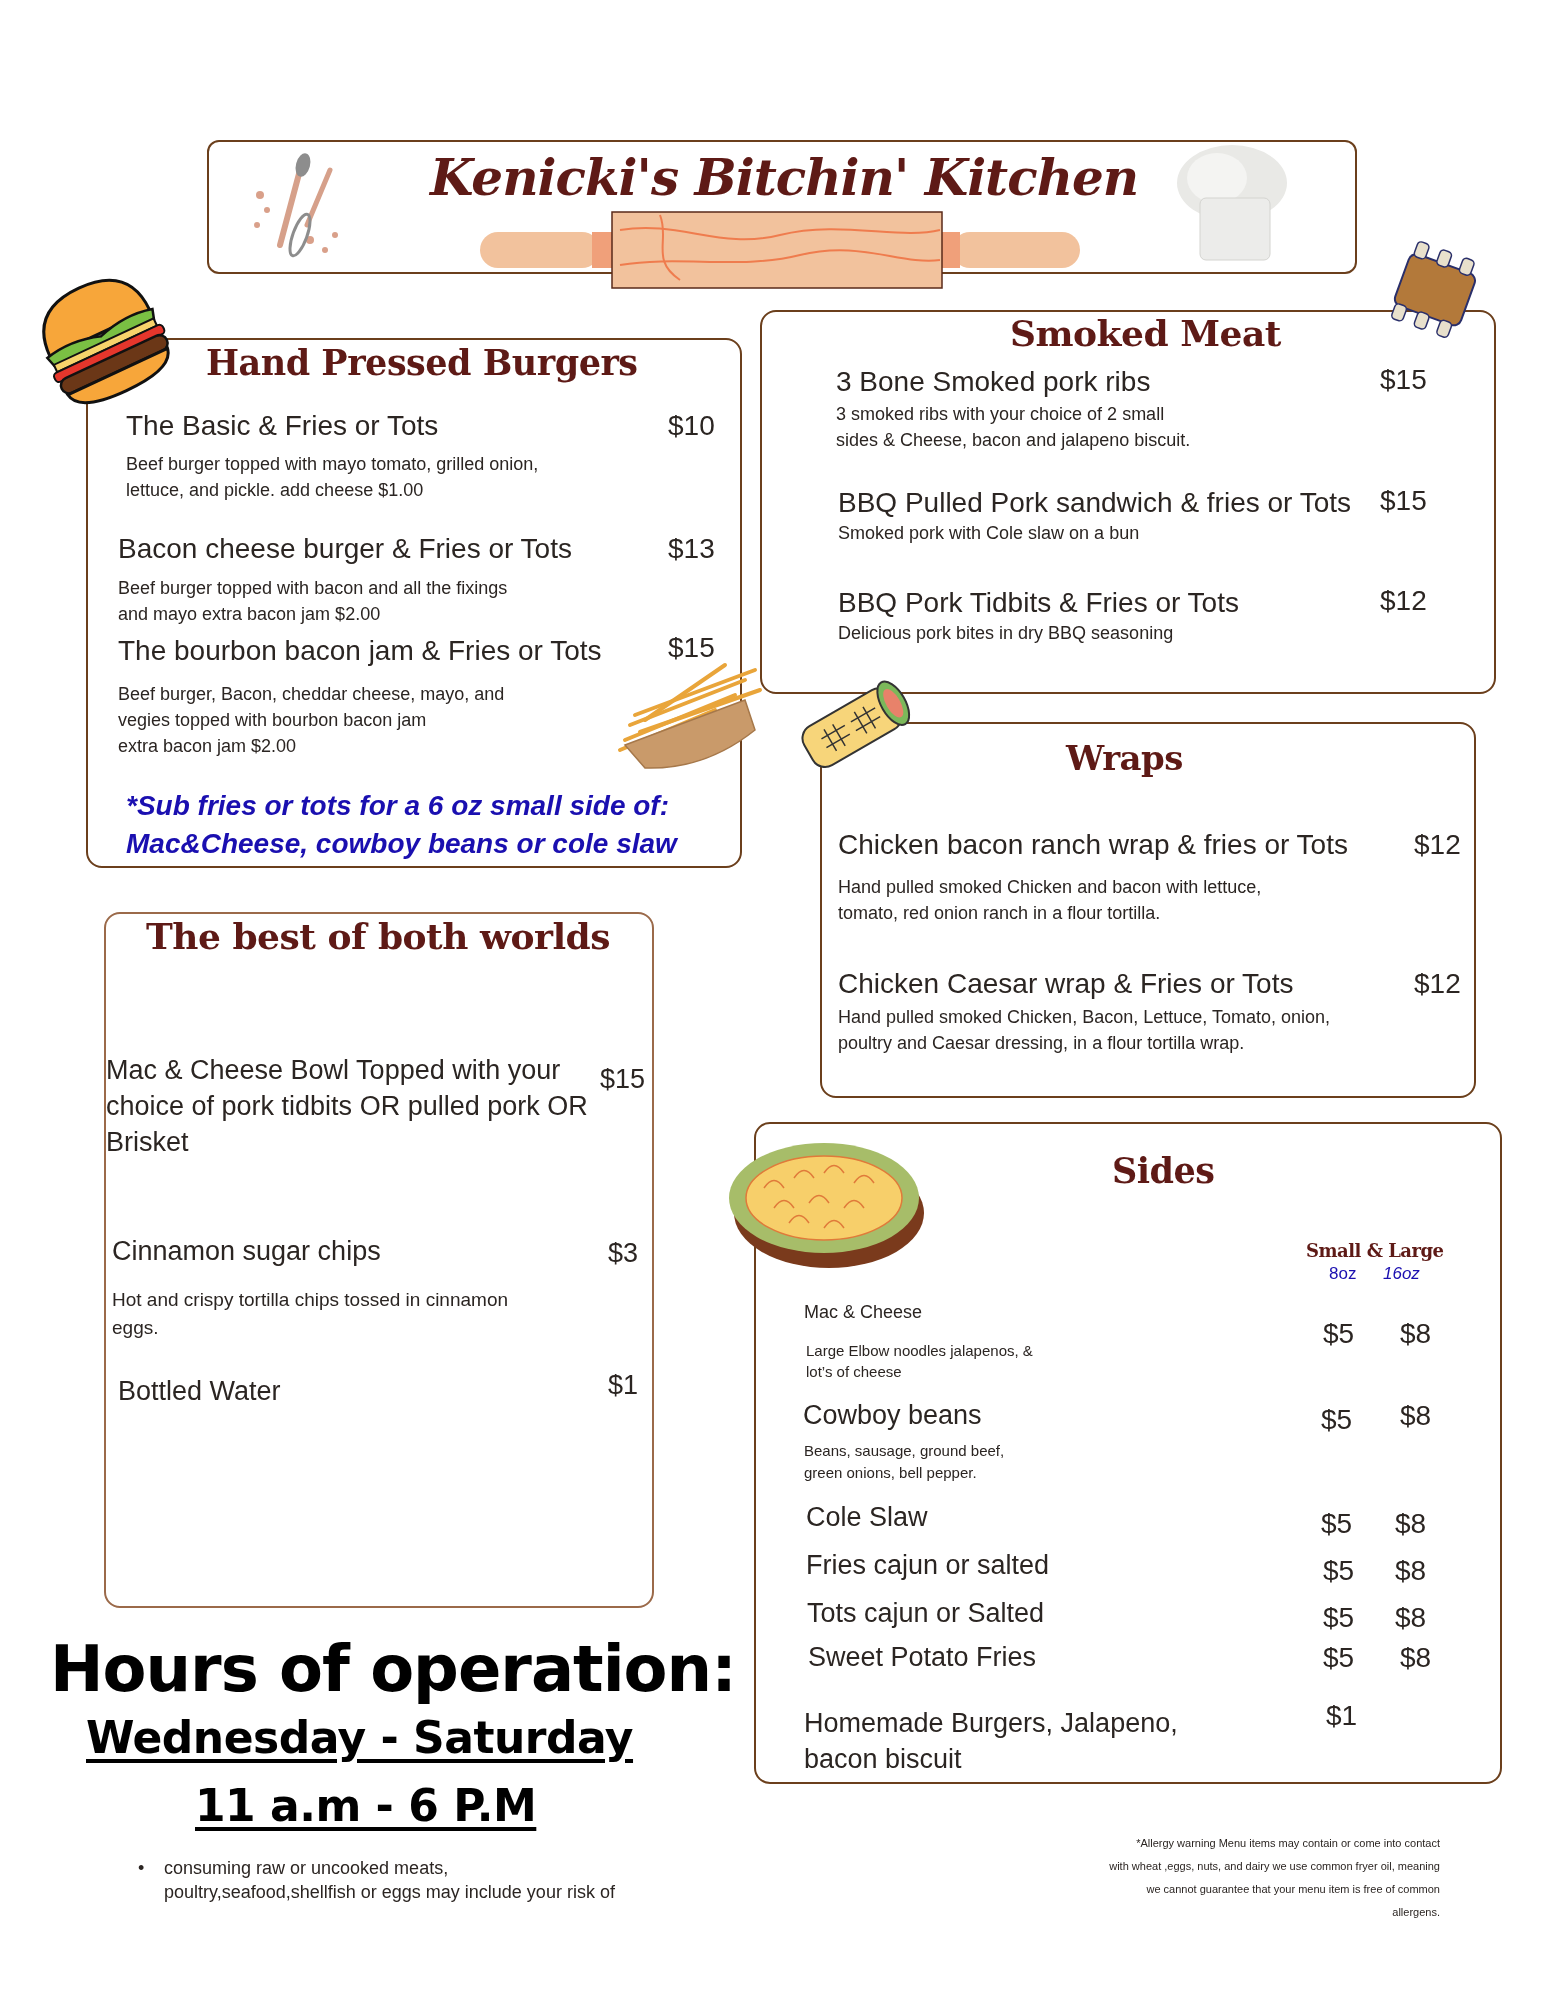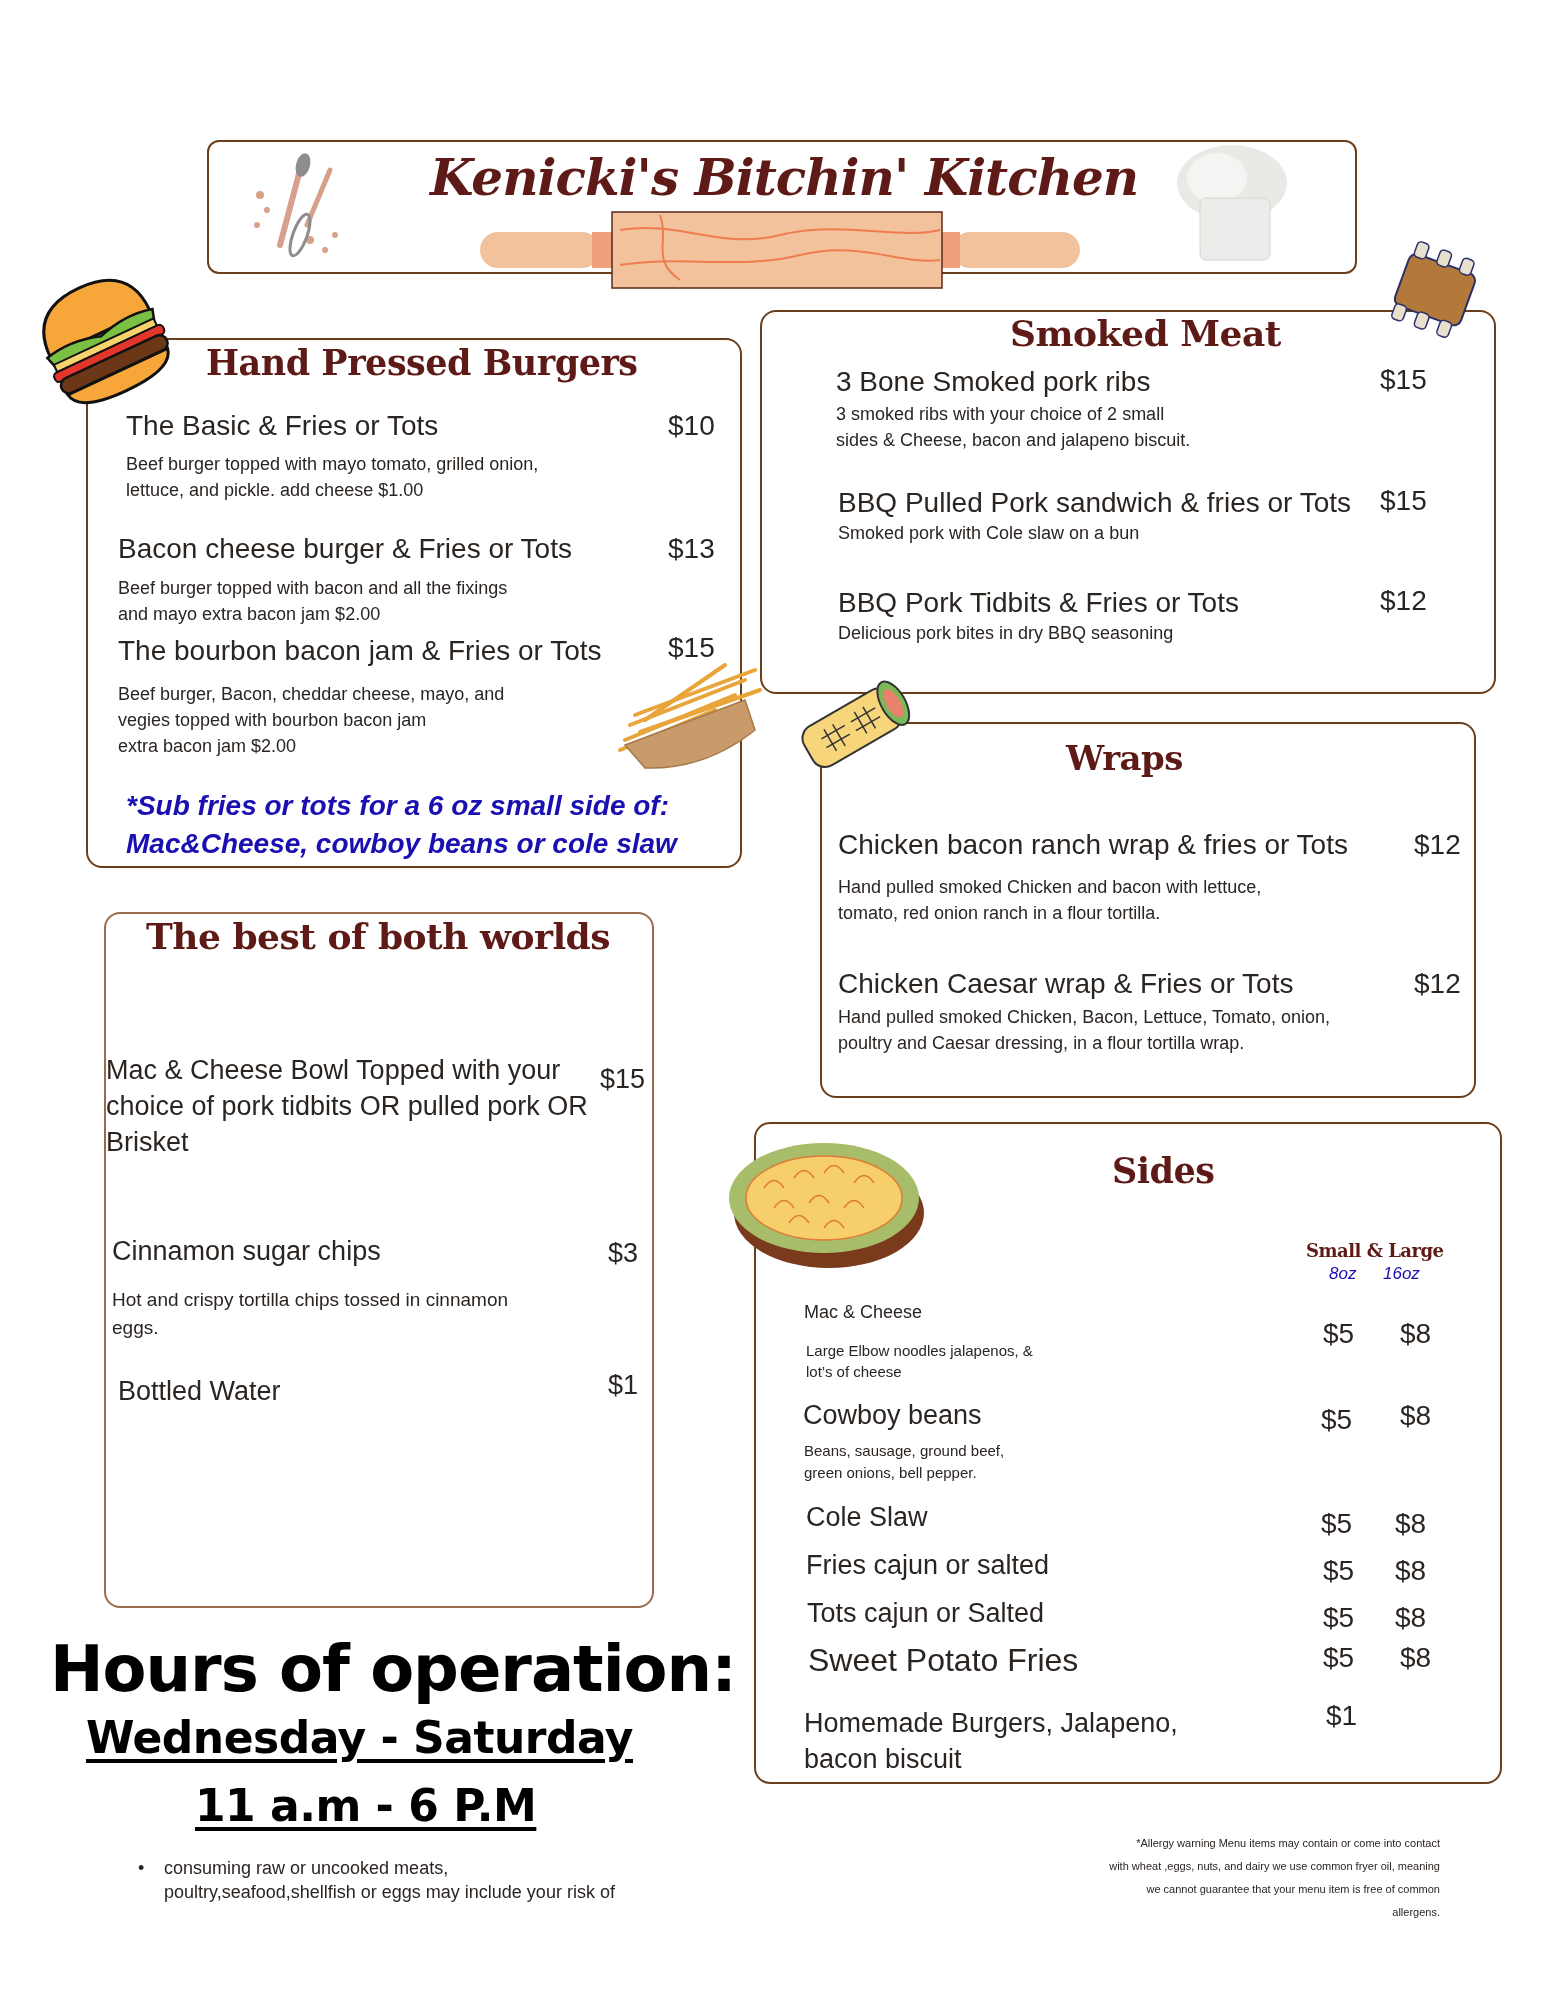--- a/index.html
+++ b/index.html
@@ -214,21 +214,21 @@
       <path d="M85 75 q10 -15 20 0"></path>
     <path d="M120 80 q10 -15 20 0"></path>
       <path d="M65 95 q10 -15 20 0"></path>
       <path d="M100 100 q10 -15 20 0"></path>
   </g>
 </svg>
 
 <div class="abs slab" style="left:1112px;top:1150px;font-size:35px">Sides</div>
 
 <div class="abs slab" style="left:1306px;top:1240px;font-size:18px">Small &amp; Large</div>
-<div class="abs" style="left:1329px;top:1264px;font-family:'Liberation Sans',sans-serif;font-style:italic;font-size:17px;color:#1a0fb0">8oz</div>
+<div class="abs" style="left:1329px;top:1264px;font-family:'Liberation Sans',sans-serif;font-size:17px;color:#1a0fb0">8oz</div>
 <div class="abs" style="left:1383px;top:1264px;font-family:'Liberation Sans',sans-serif;font-style:italic;font-size:17px;color:#1a0fb0">16oz</div>
 
 <div class="abs item-name" style="left:804px;top:1302px;font-size:18px">Mac &amp; Cheese</div>
 <div class="abs price" style="left:1323px;top:1318px">$5</div>
 <div class="abs price" style="left:1400px;top:1318px">$8</div>
 <div class="abs item-desc" style="left:806px;top:1340px;font-size:15px;line-height:21px">
   <div>Large Elbow noodles jalapenos, &amp;</div>
   <div>lot’s of cheese</div>
 </div>
 
@@ -245,21 +245,21 @@
 <div class="abs price" style="left:1395px;top:1508px">$8</div>
 
 <div class="abs item-name" style="left:806px;top:1550px;font-size:27px">Fries cajun or salted</div>
 <div class="abs price" style="left:1323px;top:1555px">$5</div>
 <div class="abs price" style="left:1395px;top:1555px">$8</div>
 
 <div class="abs item-name" style="left:807px;top:1598px;font-size:27px">Tots cajun or Salted</div>
 <div class="abs price" style="left:1323px;top:1602px">$5</div>
 <div class="abs price" style="left:1395px;top:1602px">$8</div>
 
-<div class="abs item-name" style="left:808px;top:1642px;font-size:32px">Sweet Potato Fries</div>
+<div class="abs item-name" style="left:808px;top:1642px;font-size:27px">Sweet Potato Fries</div>
 <div class="abs price" style="left:1323px;top:1642px">$5</div>
 <div class="abs price" style="left:1400px;top:1642px">$8</div>
 
 <div class="abs item-name" style="left:804px;top:1705px;font-size:27px;line-height:36px">
   <div>Homemade Burgers, Jalapeno,</div>
   <div>bacon biscuit</div>
 </div>
 <div class="abs price" style="left:1326px;top:1700px">$1</div>
 
 <div class="abs hours-title" style="left:50px;top:1632px">Hours of operation:</div>

